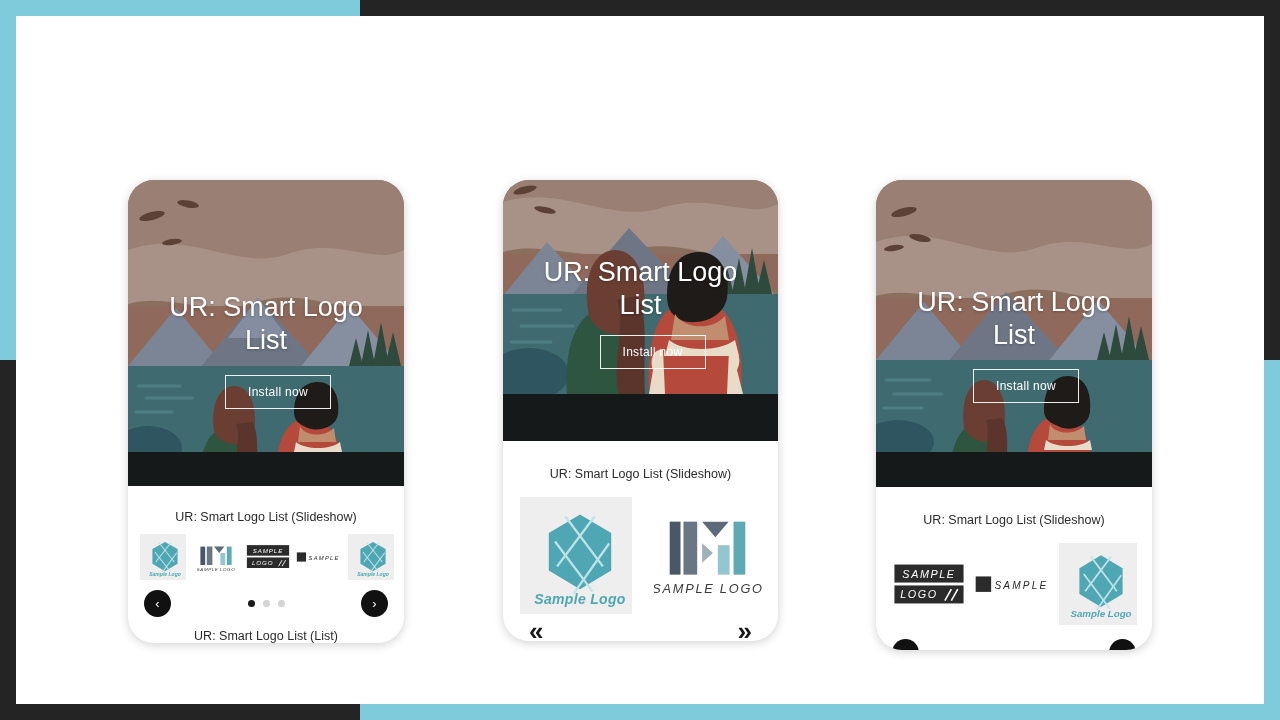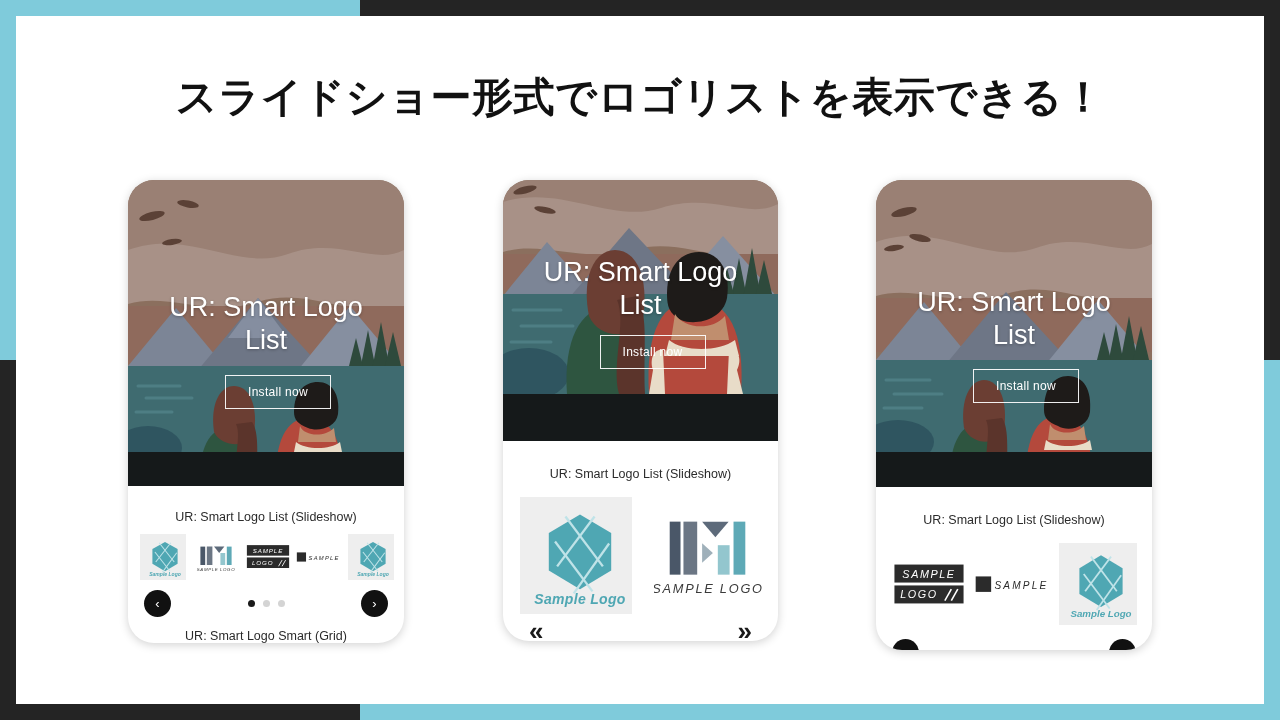--- a/index.html
+++ b/index.html
@@ -132,21 +132,20 @@
 
 <div id="stage">
 
   <div class="band" id="band-teal-topleft" style="background: rgb(127, 203, 219);"></div>
   <div class="band" id="band-dark-topright" style="background: rgb(36, 36, 36);"></div>
   <div class="band" id="band-dark-botleft" style="background: rgb(36, 36, 36);"></div>
   <div class="band" id="band-teal-botright" style="background: rgb(127, 203, 219);"></div>
 
   <div id="page-card">
 
-    <div id="page-title">スライドショー形式でロゴリストを表示できる！</div>
 
     <div class="card" id="card-1">
       <div class="hero">
         <svg class="hero-svg" viewBox="0 0 276 306" preserveAspectRatio="xMidYMid slice">
           <rect x="0" y="0" width="276" height="306" fill="#8B6F5E"></rect>
           <path d="M0 0 H276 V96 C230 72 200 120 150 104 C100 88 60 118 0 100 Z" fill="#9A8074"></path>
           <path d="M0 70 C60 48 110 92 160 74 C210 56 246 86 276 70 V126 C220 140 180 106 130 122 C80 138 40 112 0 124 Z" fill="#A89187"></path>
           <rect x="0" y="126" width="276" height="58" fill="#8F6A5C"></rect>
           <ellipse cx="24" cy="36" rx="13" ry="4" fill="#5B4136" transform="rotate(-14 24 36)"></ellipse>
           <ellipse cx="60" cy="24" rx="11" ry="3.5" fill="#5B4136" transform="rotate(10 60 24)"></ellipse>
@@ -246,21 +245,21 @@
         <div class="nav-row">
           <div class="nav-btn">‹</div>
           <div class="dots">
             <span class="dot active"></span>
             <span class="dot"></span>
             <span class="dot"></span>
           </div>
           <div class="nav-btn">›</div>
         </div>
 
-        <div class="footer-heading">UR: Smart Logo Smart (Grid)</div>
+        <div class="footer-heading">UR: Smart Logo List (List)</div>
       </div>
     </div>
 
     <div class="card" id="card-2">
       <div class="hero">
         <svg class="hero-svg" viewBox="0 0 275 261" preserveAspectRatio="xMidYMid slice">
           <rect x="0" y="0" width="275" height="261" fill="#8B6F5E"></rect>
           <path d="M0 0 H275 V46 C230 26 196 66 146 52 C98 38 58 66 0 48 Z" fill="#9A8074"></path>
           <path d="M0 22 C58 4 108 44 158 28 C210 12 244 40 275 24 V74 C220 88 180 56 130 70 C80 84 40 60 0 72 Z" fill="#A89187"></path>
           <rect x="0" y="74" width="275" height="36" fill="#8F6A5C"></rect>

